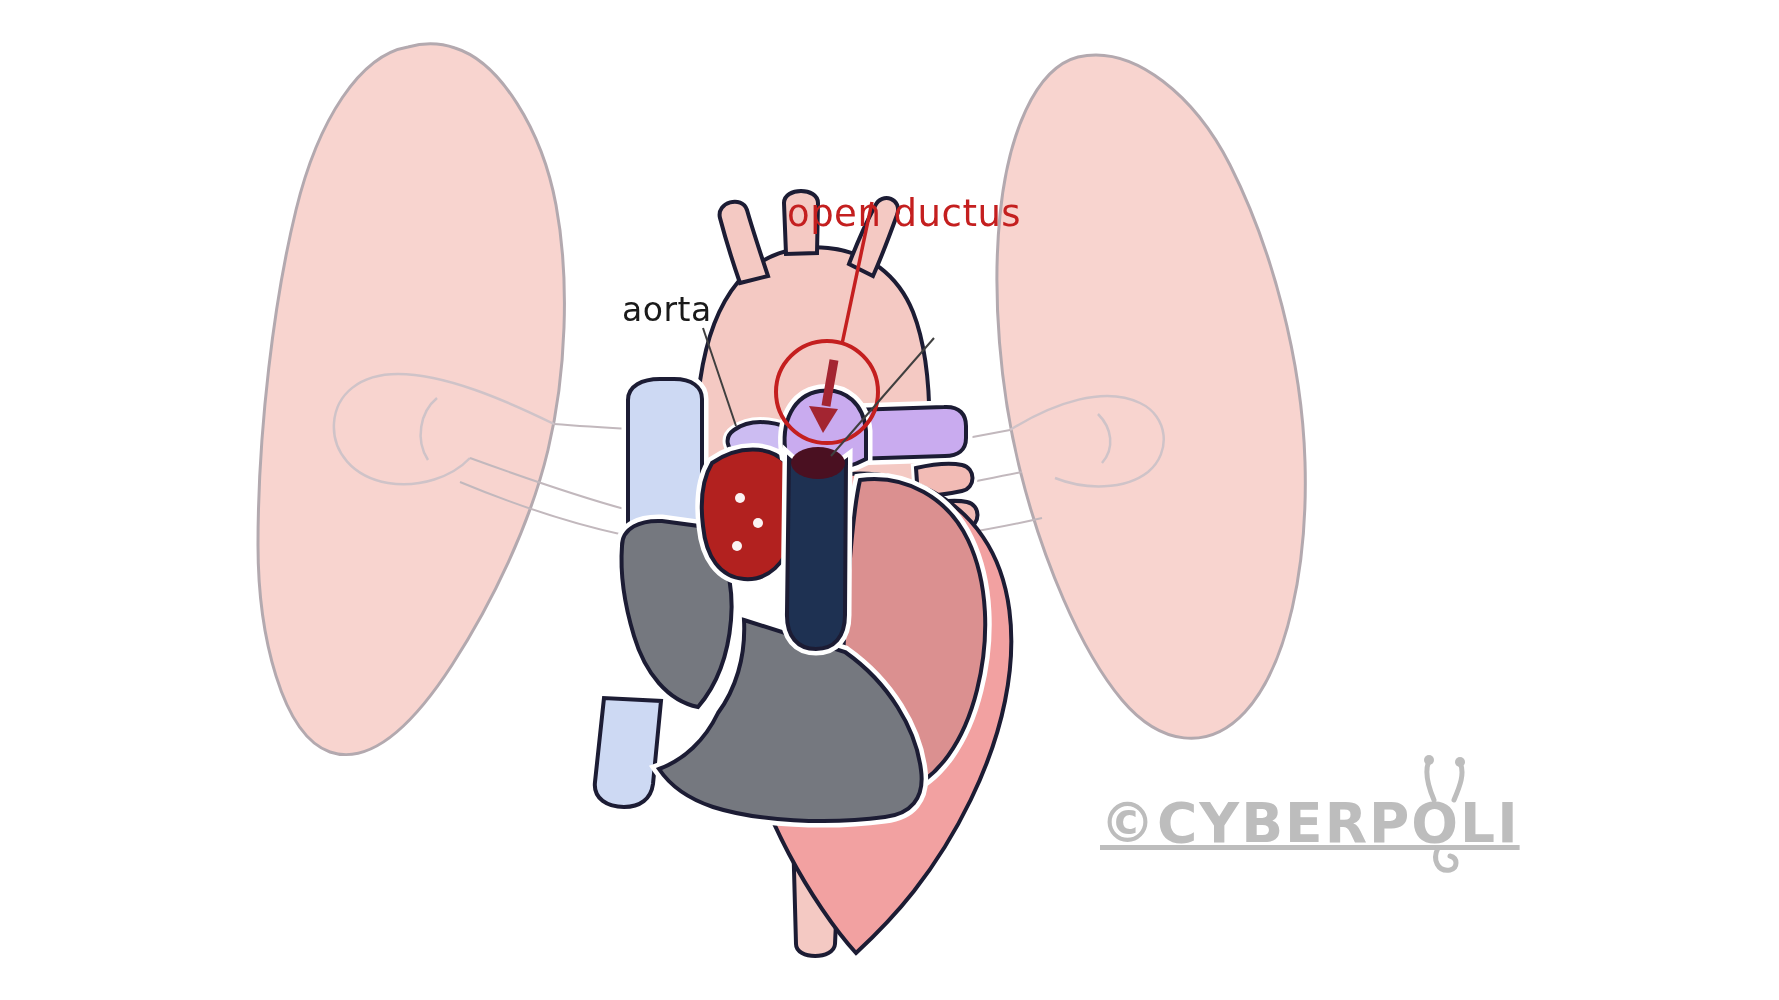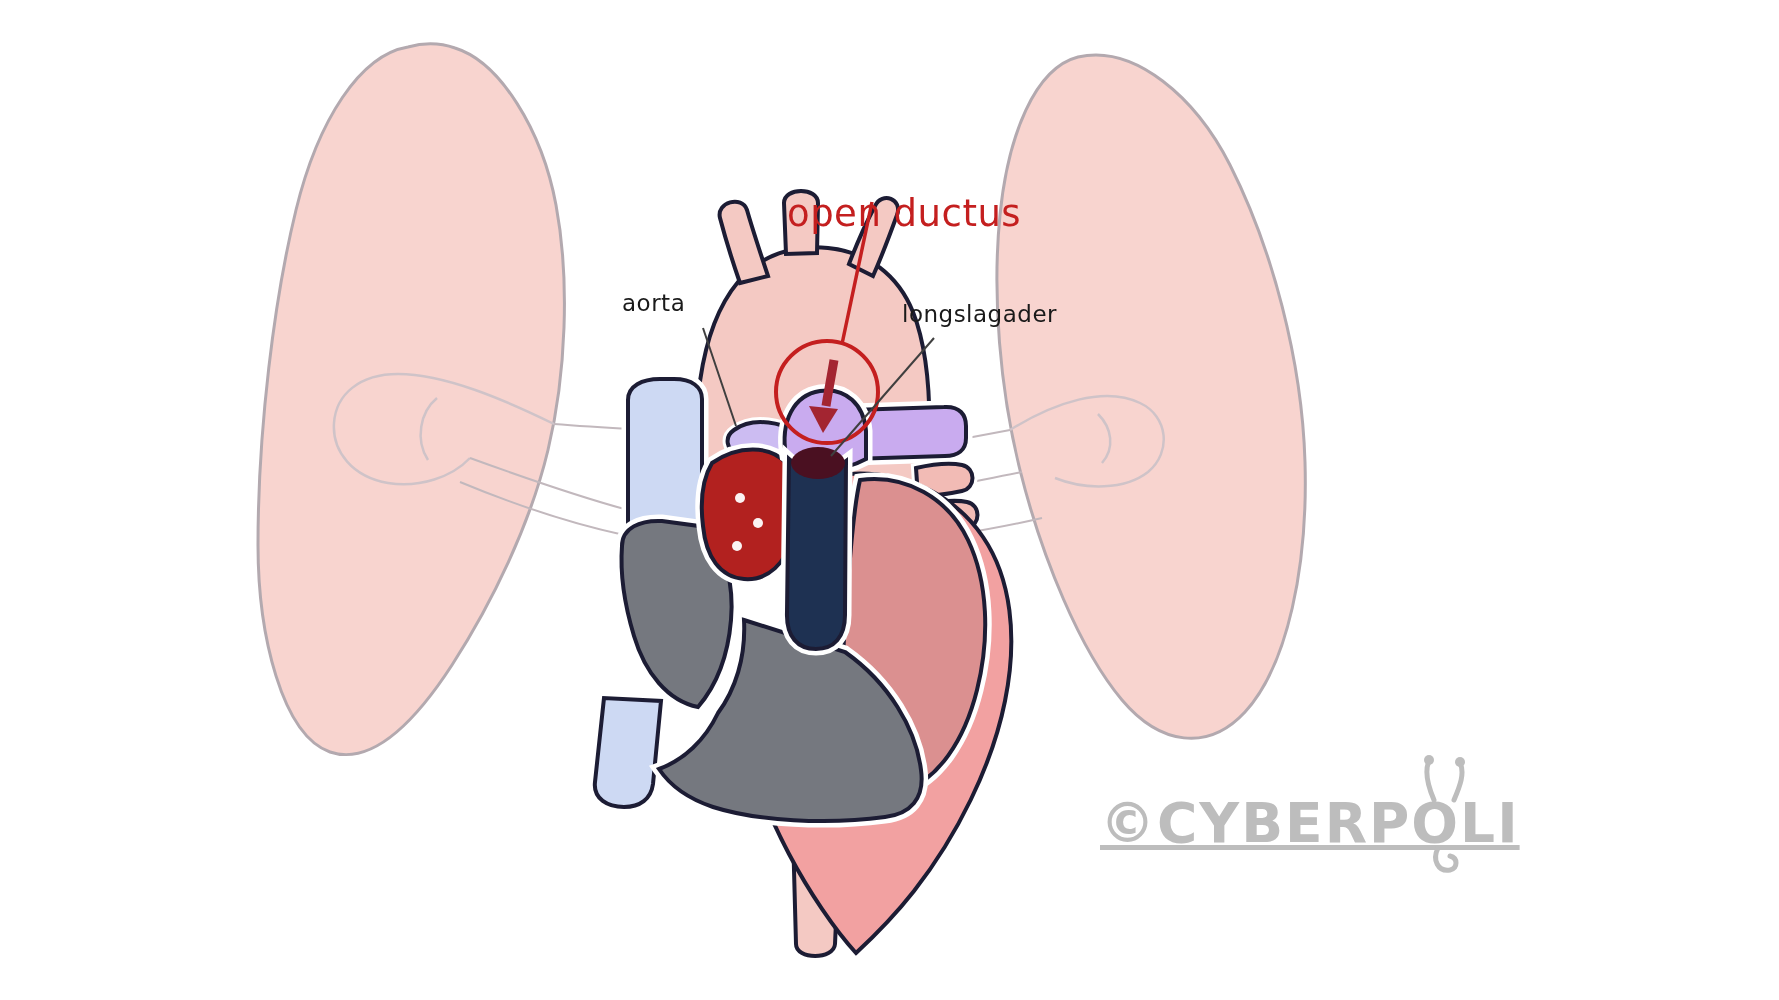--- a/index.html
+++ b/index.html
@@ -1,21 +1,21 @@
 <!DOCTYPE html>
 <html style="--annotation-red: #c41f1f; --label-black: #1a1a1a; --watermark-gray: #bdbdbd; --lung-pink: #f8d4cf; --aorta-pink: #f4c9c3; --pulmonary-purple: #c9abef; --vena-cava-blue: #cdd9f3; --atrium-dark-red: #b2211f; --ductus-vessel-navy: #1e3152; --right-heart-gray: #75787f; --left-heart-salmon: #db9090; --heart-wall-pink: #f2a1a1;"><head>
 <meta charset="utf-8">
 <style>
   html,body{margin:0;padding:0;background:#fff;}
   .canvas{
     position:relative;width:1779px;height:1000px;background:#ffffff;
     font-family:"DejaVu Sans", sans-serif;overflow:hidden;
   }
   svg.scene{position:absolute;left:0;top:0;}
-  .label{position:absolute;color:var(--label-black,#1a1a1a);font-size:23px;letter-spacing:.5px;white-space:nowrap;}
+  .label{position:absolute;color:var(--label-black,#1a1a1a);font-size:33px;letter-spacing:.5px;white-space:nowrap;}
   .label-red{color:var(--annotation-red,#c41f1f);font-size:37px;}
   .watermark{
     position:absolute;left:1100px;top:791px;font-size:55px;font-weight:bold;
     color:var(--watermark-gray,#bdbdbd);letter-spacing:2px;white-space:nowrap;text-decoration:underline;
   }
   
   .lung{fill:var(--lung-pink,#f8d4cf);stroke:#b3a9af;stroke-width:3;}
   .lungline{fill:none;stroke:#cfc3c8;stroke-width:2.5;}
   .vessline{fill:none;stroke:#c2b8bd;stroke-width:2;}
   .outline{stroke:#1c1c34;stroke-width:4;}
@@ -104,21 +104,20 @@
     <circle class="ann" cx="827" cy="392" r="51" stroke-width="4"></circle>
     <line class="ann" x1="872" y1="202" x2="842" y2="344" stroke-width="3.5"></line>
     <path d="M 834 360 C 831 378 828 393 826 406" stroke="#a32531" stroke-width="9" fill="none"></path>
     <polygon points="823,433 809,406 838,409" fill="#a32531"></polygon>
 
     <line class="leader" x1="703" y1="328" x2="736" y2="426"></line>
     <line class="leader" x1="934" y1="338" x2="831" y2="456"></line>
   </svg>
 
   <div class="label" style="left:622px;top:290px;">aorta</div>
-  <div class="label" style="left:902px;top:301px;">longslagader</div>
   <div class="label label-red" style="left:787px;top:156px;margin-top:36px;">open ductus</div>
 
   <div class="watermark">©CYBERPOLI</div>
   <svg class="wmicon" width="100" height="130" viewBox="0 0 100 130">
     <g stroke="#bdbdbd" stroke-width="5" fill="none" stroke-linecap="round">
       <path d="M 38 48 C 32 34 28 20 33 9"></path>
       <path d="M 58 48 C 64 34 69 21 64 11"></path>
       <path d="M 42 96 C 36 108 42 120 54 118 C 62 116 62 106 54 104"></path>
     </g>
     <circle cx="33" cy="8" r="5" fill="#bdbdbd"></circle>

